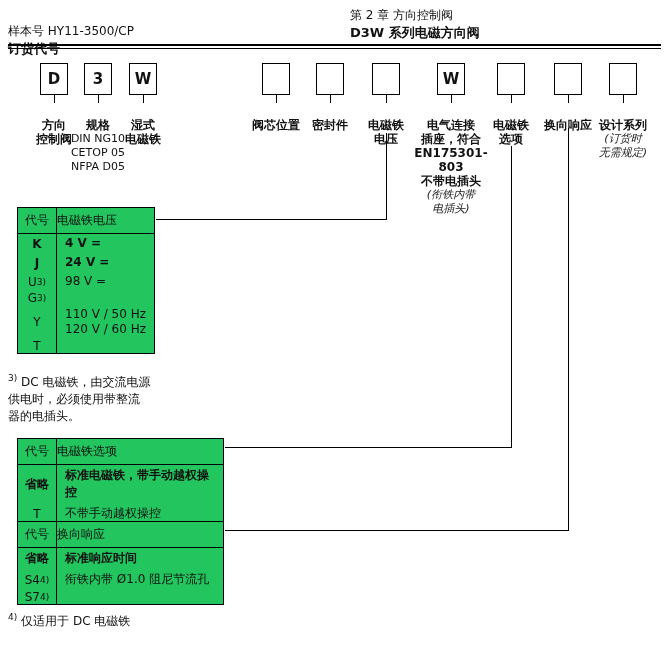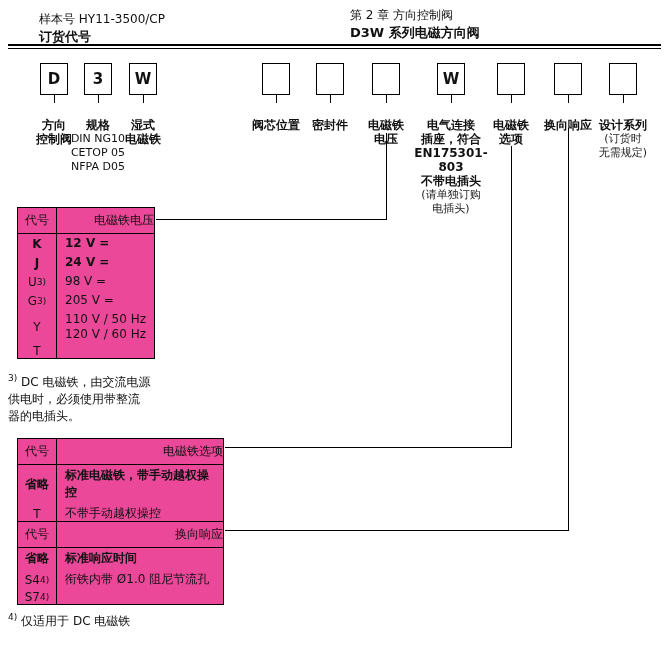--- a/index.html
+++ b/index.html
@@ -17,45 +17,45 @@
   .rule-thin{position:absolute;left:8px;right:8px;top:48px;height:1px;background:#000;}
   
   .box-col{position:absolute;top:63px;text-align:center;font-size:12px;line-height:14px;}
   .code-box{
     width:26px;height:30px;border:1.5px solid #000;margin:0 auto;
     font-size:15px;font-weight:bold;line-height:30px;text-align:center;background:#fff;
   }
   .tick{width:1px;height:8px;background:#000;margin:0 auto;}
   .lbl{margin-top:15px;font-weight:bold;}
   .sub{font-weight:normal;font-size:11px;line-height:14px;}
-  .note{font-weight:normal;font-size:11px;line-height:14px;color:#222;}
+  .note{font-weight:normal;font-size:11px;line-height:14px;color:#222;font-style:italic;}
   
   .vline{position:absolute;width:1px;background:#000;}
   .hline{position:absolute;height:1px;background:#000;}
   
-  .otable{position:absolute;border:1.5px solid #000;background:#ec4899;font-size:12px;}
+  .otable{position:absolute;border:1.5px solid #000;background:#22c55e;font-size:12px;}
   .thead{display:flex;border-bottom:1px solid #000;font-weight:normal;}
   .trow{display:flex;align-items:center;}
   .cc{flex:0 0 38px;width:38px;border-right:1px solid #000;display:flex;
       align-items:center;justify-content:center;align-self:stretch;text-align:center;}
   .cv{flex:1;padding:2px 4px 2px 8px;line-height:15px;}
   .thead .cc{padding:4px 0;}
-  .thead .cv{text-align:right;padding:4px 0;line-height:16px;}
+  .thead .cv{text-align:left;padding:4px 0;line-height:16px;}
   .t23 .cv{line-height:17px;}
   sup{font-size:9px;line-height:0;}
   
   .fnote{position:absolute;font-size:12px;line-height:17px;}
   .fnote .ind{margin-left:0;}
 </style>
 </head>
 <body>
 
 <div class="page">
 
-  <div class="abs hdr" style="left:8px;top:10px;margin-left:31px;">
+  <div class="abs hdr" style="left:8px;top:22px;">
     <div>样本号 HY11-3500/CP</div>
     <div class="title">订货代号</div>
   </div>
   <div class="abs hdr" style="left:350px;top:6px;">
     <div>第 2 章  方向控制阀</div>
     <div class="title">D3W 系列电磁方向阀</div>
   </div>
   <div class="rule-thick"></div>
   <div class="rule-thin"></div>
 
@@ -102,21 +102,21 @@
       <span>电压</span></div>
   </div>
 
   <div class="box-col" style="left:403px;width:96px;">
     <div class="code-box">W</div>
     <div class="tick"></div>
     <div class="lbl"><span>电气连接</span><br>
       <span>插座，符合</span><br>
       <span>EN175301-803</span><br>
       <span>不带电插头</span></div>
-    <div class="note">(请单独订购</div>
+    <div class="note">(衔铁内带</div>
     <div class="note">电插头)</div>
   </div>
 
   <div class="box-col" style="left:476px;width:70px;">
     <div class="code-box"></div>
     <div class="tick"></div>
     <div class="lbl"><span>电磁铁</span><br>
       <span>选项</span></div>
   </div>
 
@@ -141,39 +141,38 @@
   <div class="vline" style="left:568px;top:128px;height:403px;"></div>
   <div class="hline" style="left:225px;top:530px;width:344px;"></div>
 
   <div class="otable" style="left:17px;top:207px;width:136px;">
     <div class="thead">
       <div class="cc">代号</div>
       <div class="cv">电磁铁电压</div>
     </div>
     <div class="trow b">
       <div class="cc">K</div>
-      <div class="cv">12 V =</div>
+      <div class="cv">4 V =</div>
     </div>
     <div class="trow b">
       <div class="cc">J</div>
       <div class="cv">24 V =</div>
     </div>
     <div class="trow">
       <div class="cc">
           <span>U</span>
           <sup>3)</sup>
         </div>
       <div class="cv">98 V =</div>
     </div>
     <div class="trow">
       <div class="cc">
           <span>G</span>
           <sup>3)</sup>
         </div>
-      <div class="cv">205 V =</div>
     </div>
     <div class="trow">
       <div class="cc">Y</div>
       <div class="cv">
         <div>110 V / 50 Hz</div>
         <div>120 V / 60 Hz</div>
       </div>
     </div>
     <div class="trow">
       <div class="cc">T</div>

